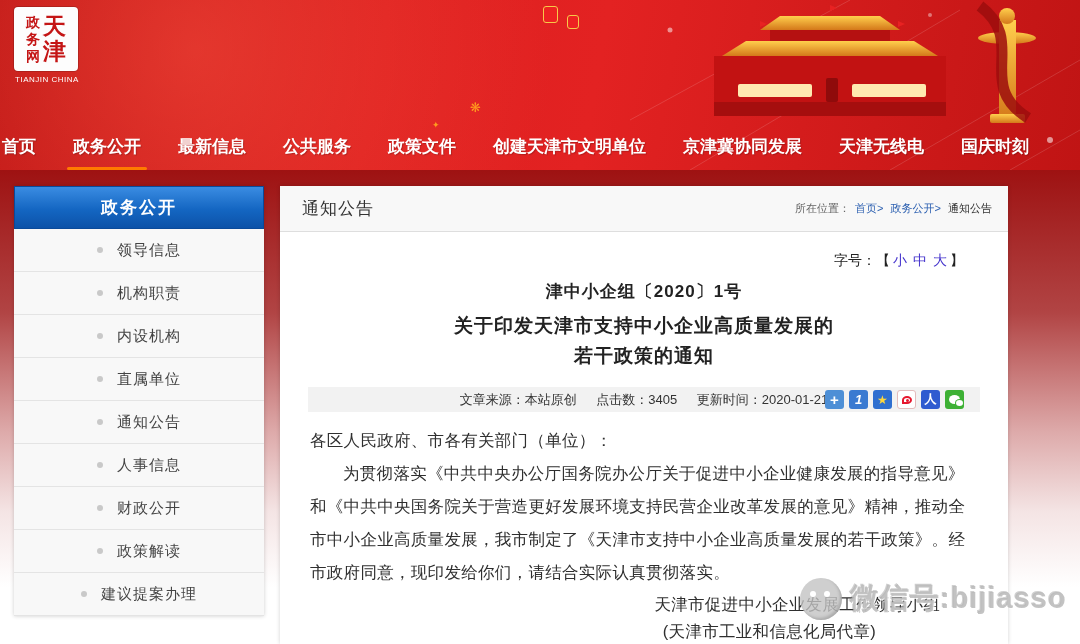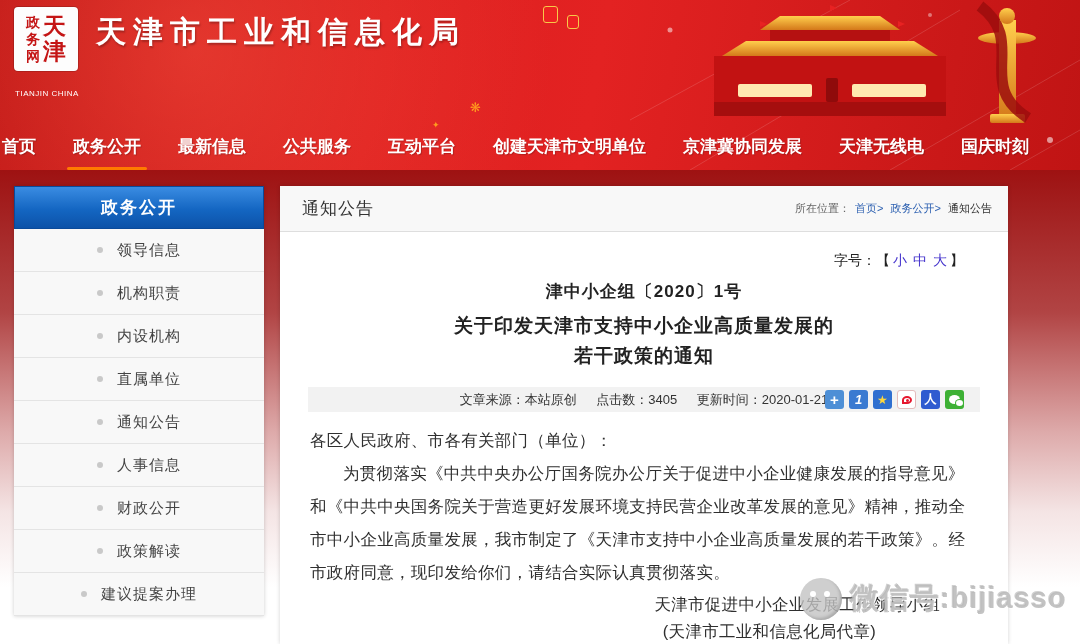--- a/index.html
+++ b/index.html
@@ -35,21 +35,21 @@
   
   .logo-wrap { position:absolute; left:14px; top:7px; width:66px; text-align:center; }
   .logo-seal {
     width:64px; height:64px; background:#fdfdfd; border-radius:4px;
     display:flex; flex-direction:row-reverse; align-items:center; justify-content:center;
     gap:3px; padding:3px; box-shadow:0 0 0 1px rgba(0,0,0,.15);
   }
   .seal-col { display:flex; flex-direction:column; align-items:center; color:#c41515; font-weight:bold; }
   .seal-col.big span { font-size:23px; line-height:25px; }
   .seal-col.small span { font-size:14px; line-height:17px; }
-  .logo-caption { color:#fff; font-size:8px; letter-spacing:.5px; margin-top:18px; white-space:nowrap; }
+  .logo-caption { color:#fff; font-size:8px; letter-spacing:.5px; margin-top:4px; white-space:nowrap; }
 
   .site-title {
     position:absolute; left:96px; top:12px; color:#fff; font-size:30px; font-weight:bold;
     letter-spacing:7px; text-shadow:1px 2px 2px rgba(0,0,0,.25);
   }
   .site-subtitle { position:absolute; left:98px; top:52px; color:#fff; font-size:12.5px; letter-spacing:1px; }
 
   
   .nav { position:absolute; left:0; top:122px; width:888px; height:48px; display:flex; align-items:center; }
   .nav-item {
@@ -177,28 +177,27 @@
       </div>
       <div class="seal-col small">
         <span>政</span>
         <span>务</span>
         <span>网</span>
       </div>
     </div>
     <div class="logo-caption">TIANJIN CHINA</div>
   </div>
 
-  <div class="site-title">天津市工业和信息化局</div>
 
   <div class="nav">
     <div class="nav-item">首页</div>
     <div class="nav-item active">政务公开</div>
     <div class="nav-item">最新信息</div>
     <div class="nav-item">公共服务</div>
-    <div class="nav-item">互动平台</div>
+    <div class="nav-item">政策文件</div>
     <div class="nav-item">创建天津市文明单位</div>
     <div class="nav-item">京津冀协同发展</div>
     <div class="nav-item">天津无线电</div>
     <div class="nav-item">国庆时刻</div>
   </div>
 </div>
 
 <div class="sidebar">
   <div class="sidebar-header">政务公开</div>
   <div class="sidebar-item">

